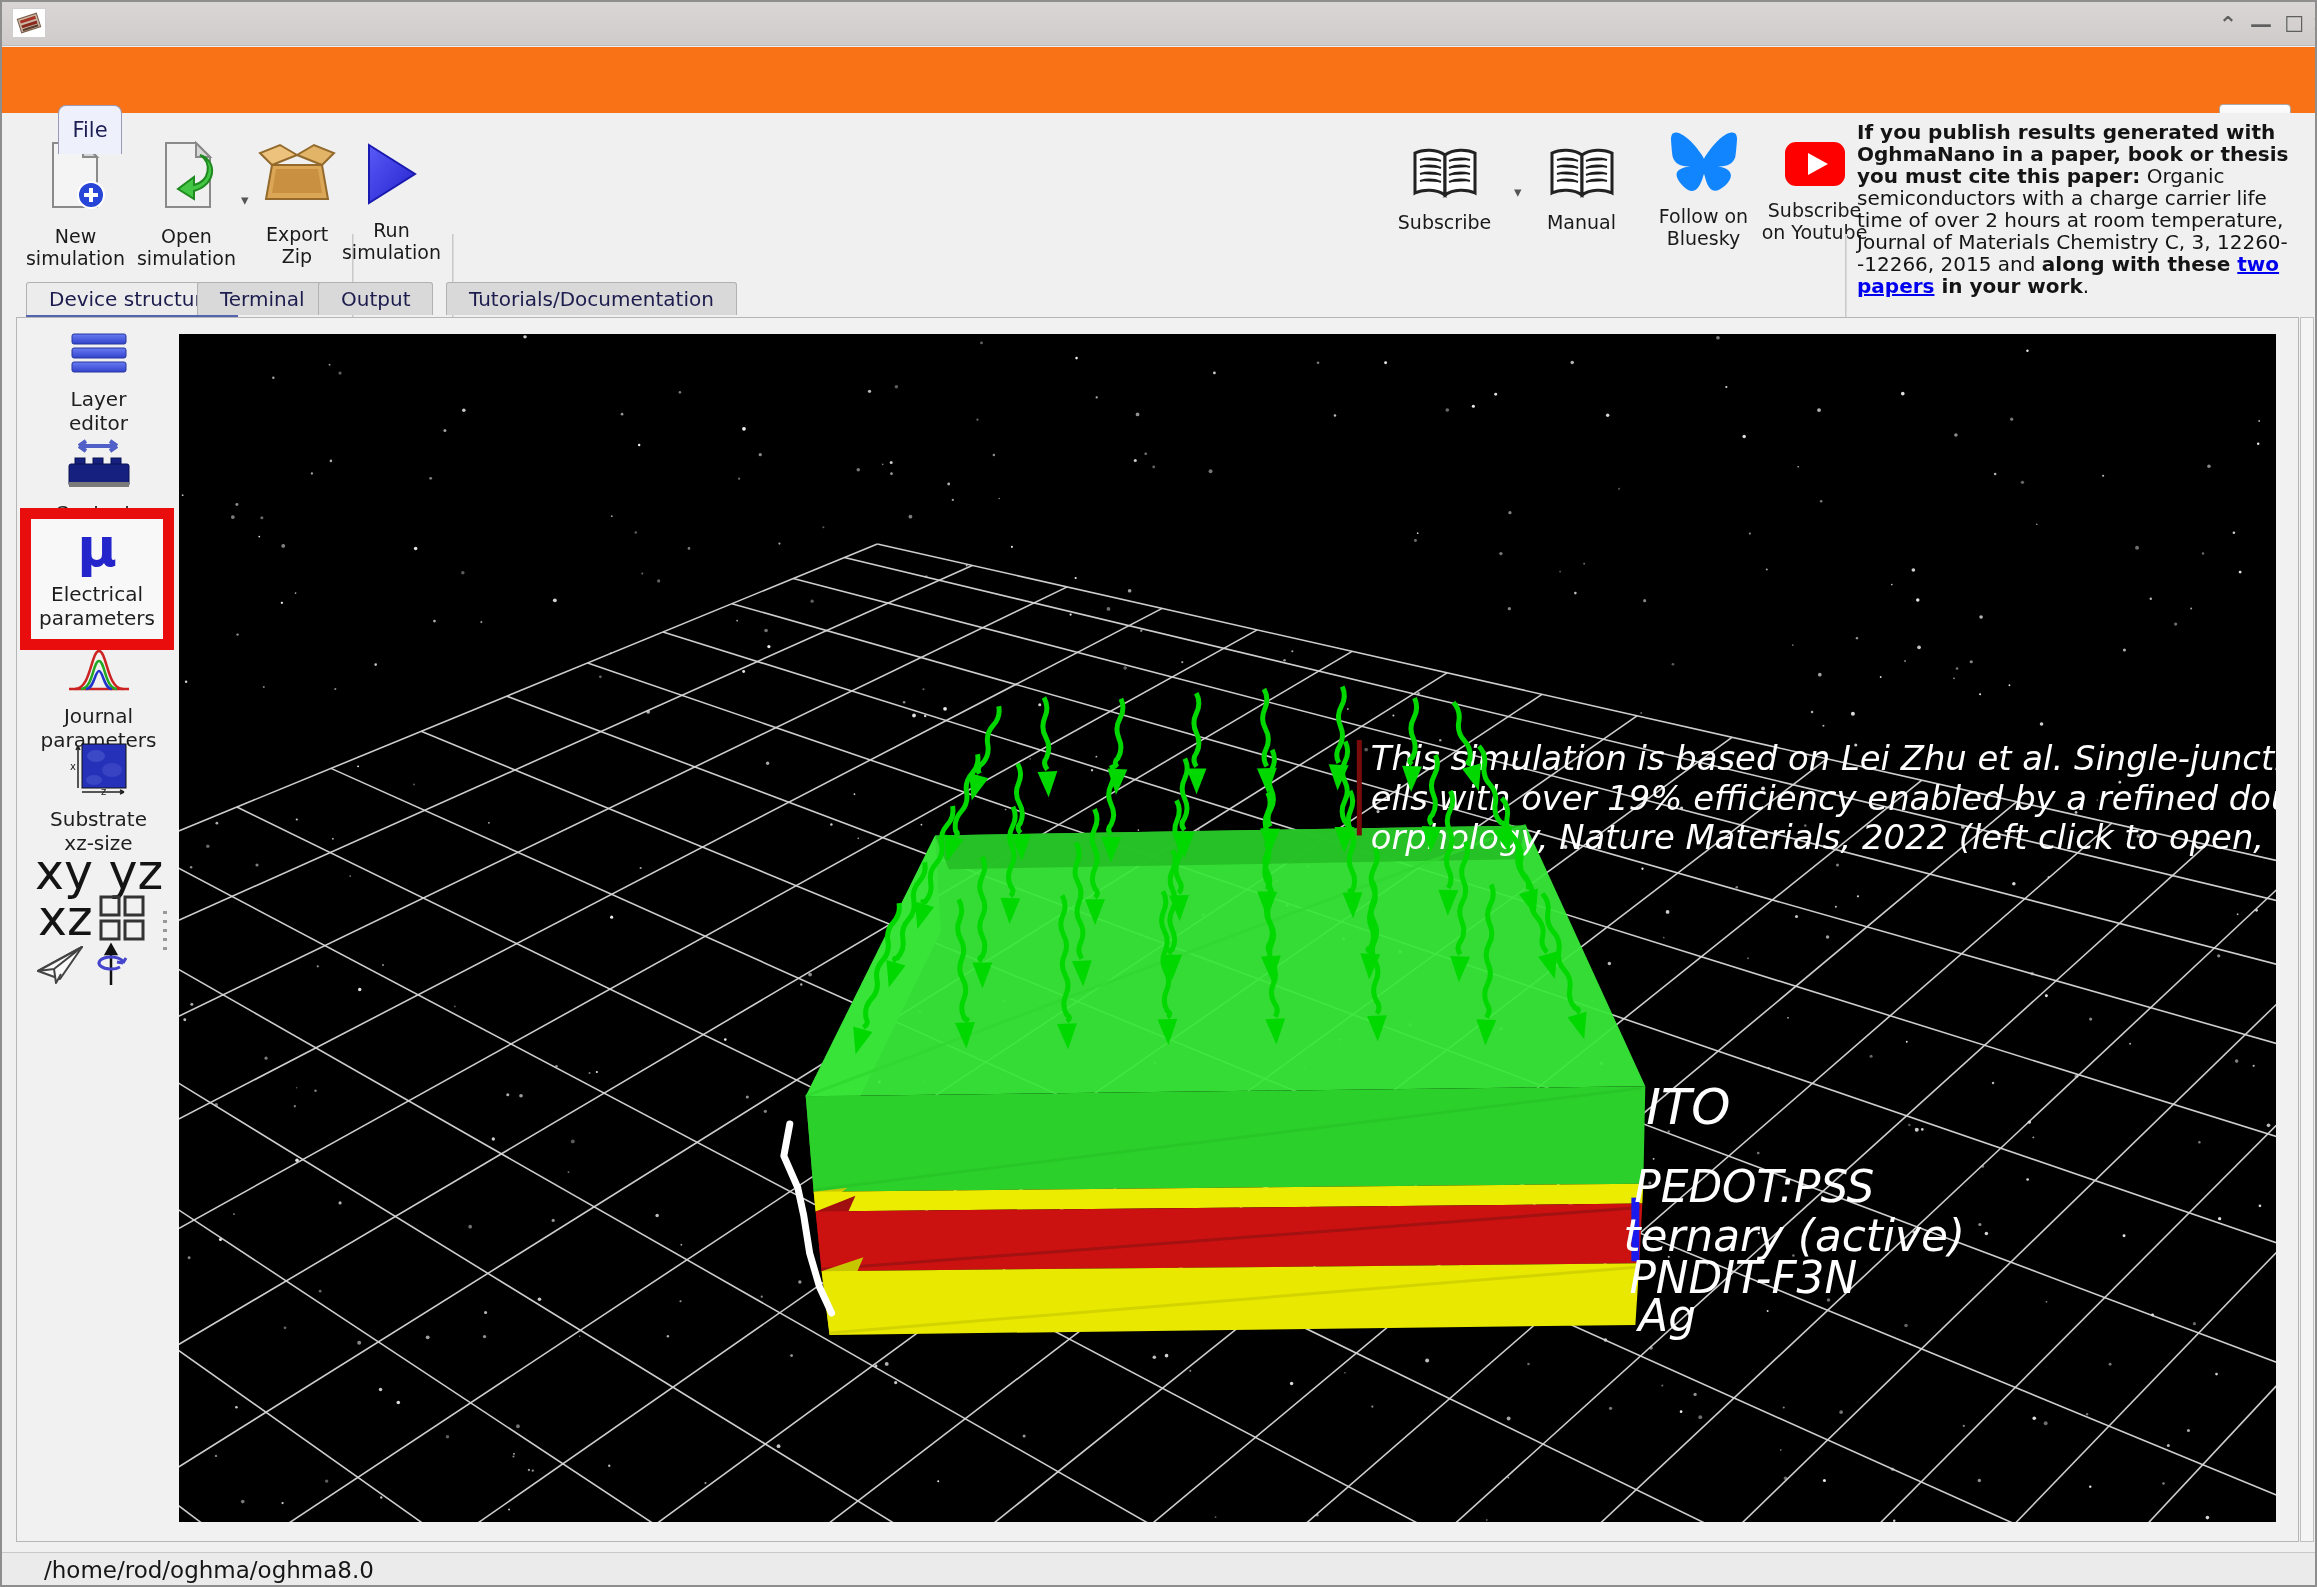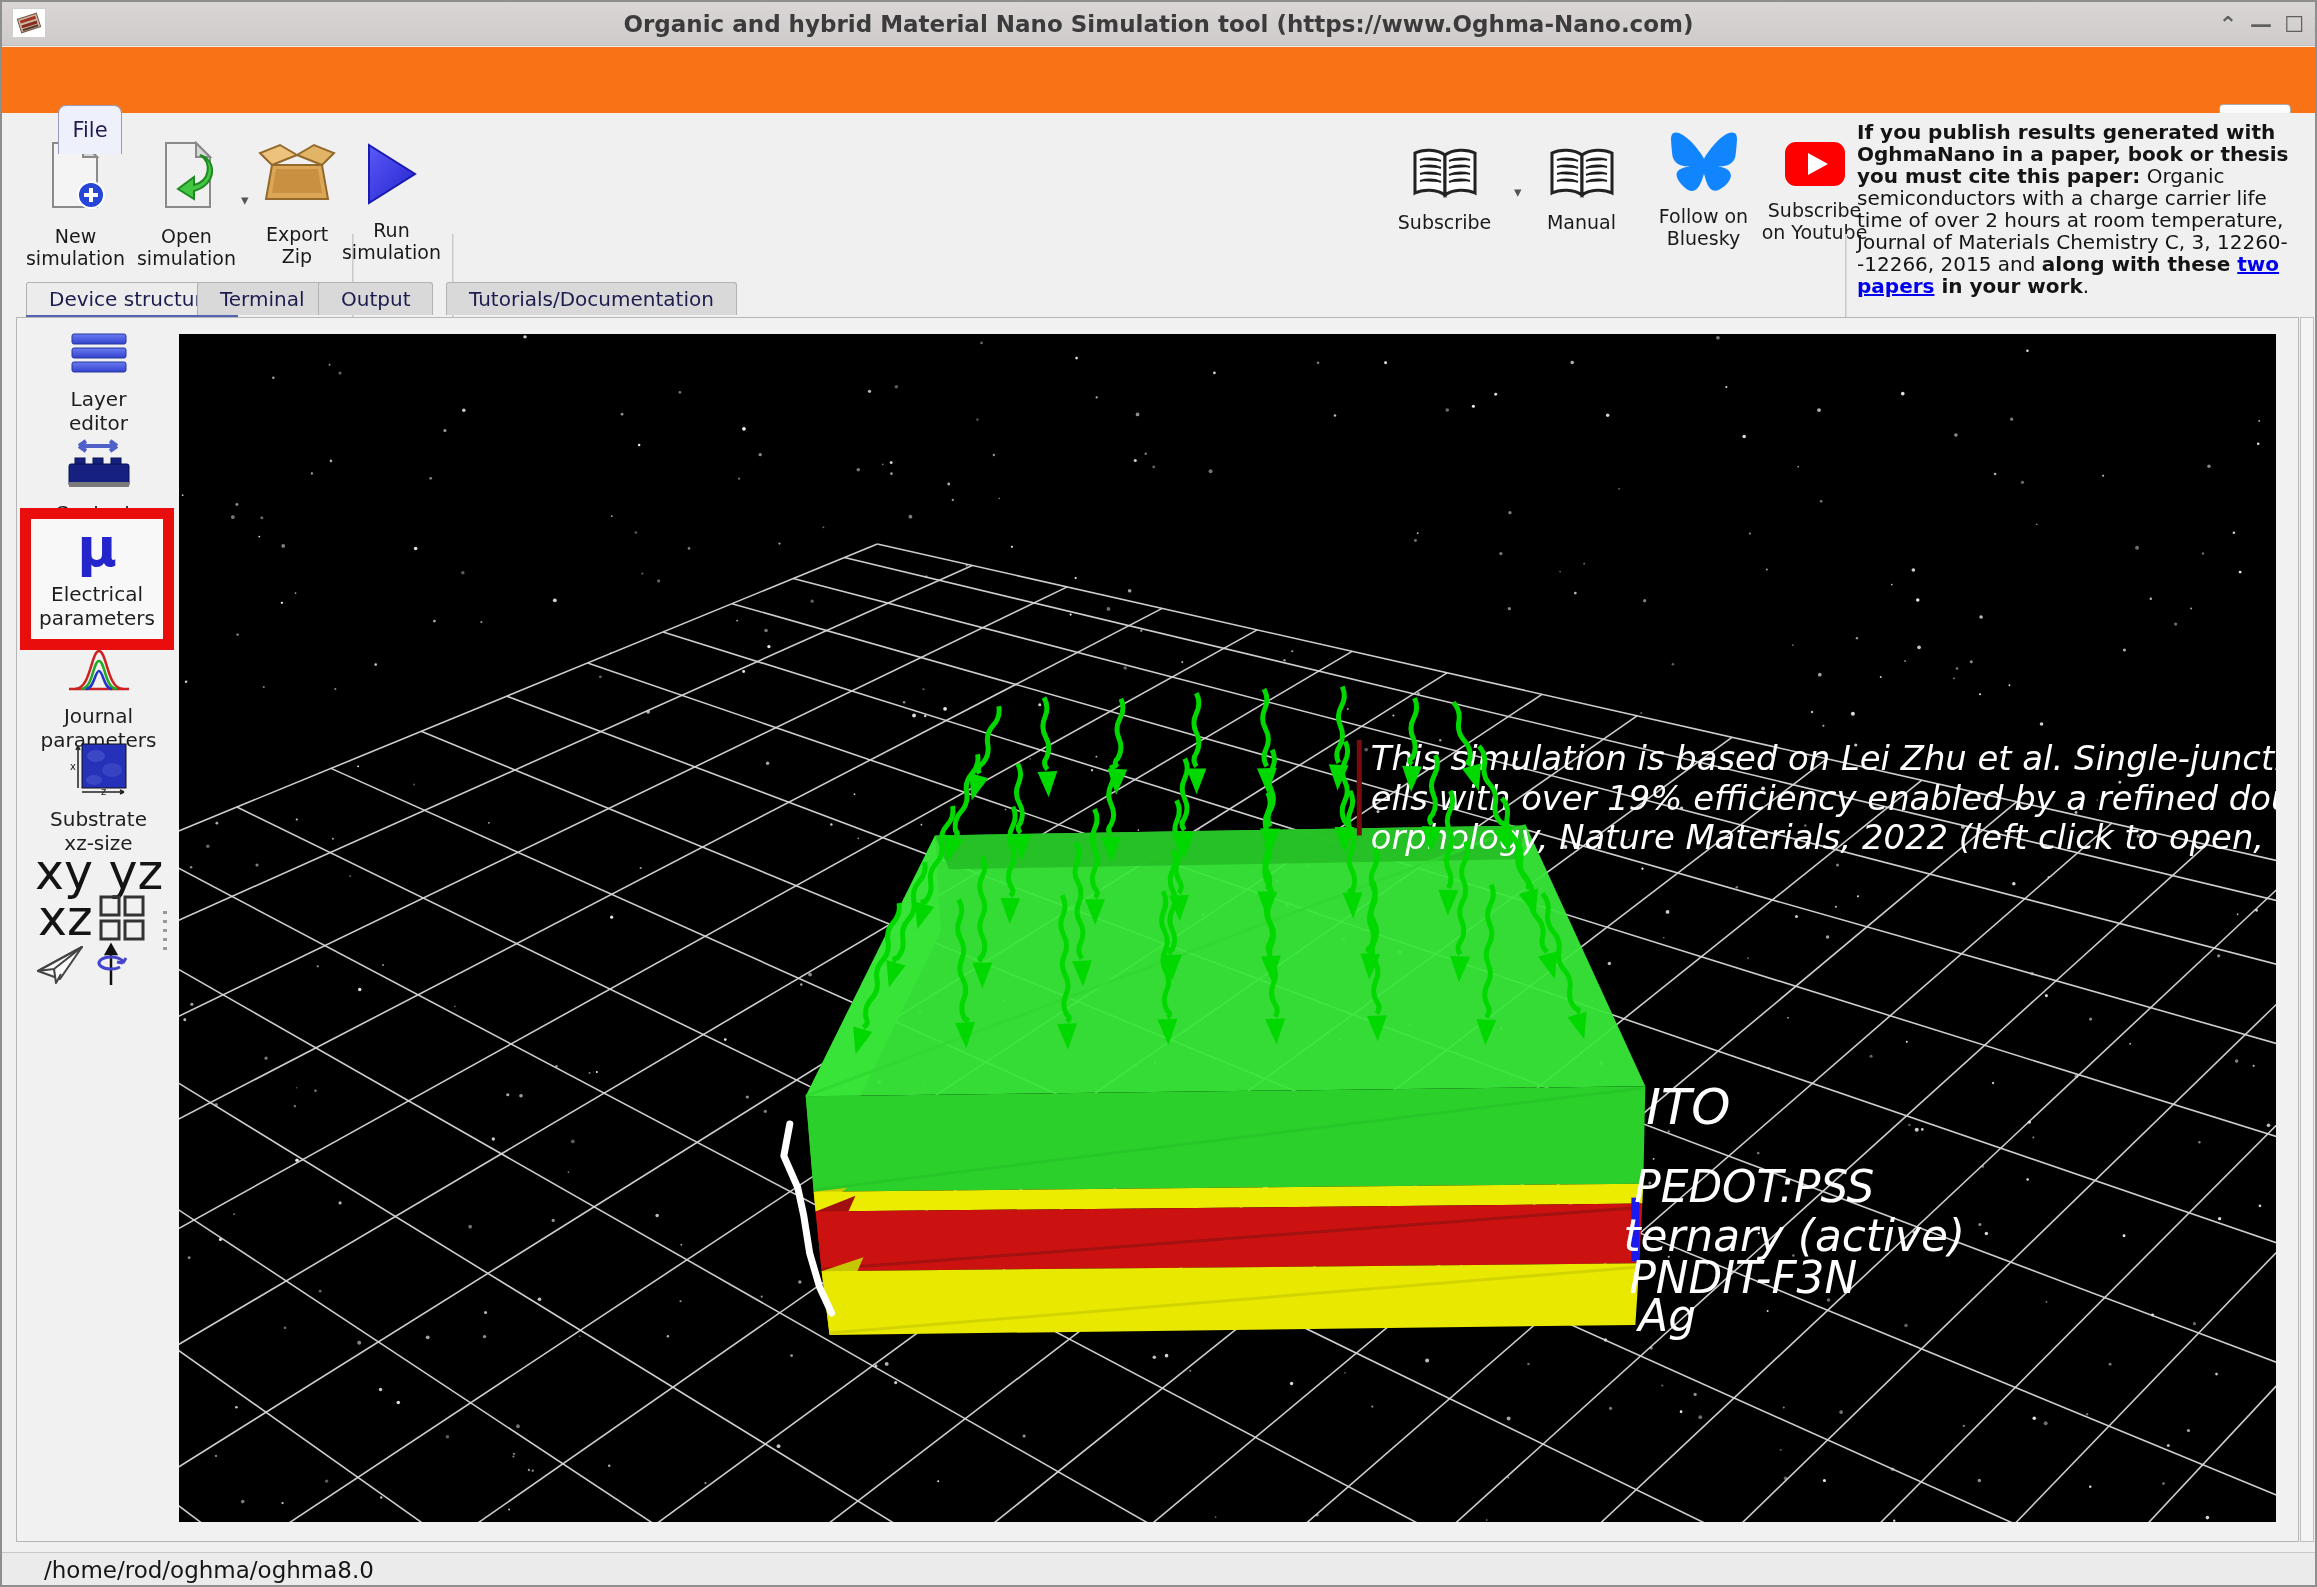--- a/index.html
+++ b/index.html
@@ -78,21 +78,20 @@
   <div id="app-icon" class="abs">
     <svg width="26" height="22" viewBox="0 0 26 22">
       <g transform="rotate(-18 13 11)">
         <rect x="3" y="4" width="20" height="14" fill="#c8b9a8" stroke="#7a5c48"></rect>
         <rect x="5" y="6" width="16" height="3" fill="#a83222"></rect>
         <rect x="5" y="11" width="16" height="3" fill="#8a2a1c"></rect>
         <rect x="5" y="15" width="16" height="2" fill="#5a3a2a"></rect>
       </g>
     </svg>
   </div>
-  <div id="window-title" class="abs">Organic and hybrid Material Nano Simulation tool (https://www.Oghma-Nano.com)</div>
   <div class="winctl abs" style="left:2211px">⌃</div>
   <div class="winctl abs" style="left:2244px">—</div>
   <div class="winctl abs" style="left:2277px">☐</div>
   <div class="winctl abs" style="left:2306px;top:8px;left:2304px">✕</div>
 </div>
 
 <div id="menubar" class="abs">
   <div id="menu-underline" class="abs"></div>
   <div id="file-tab" class="abs">File</div>
   <div class="menu-item abs" style="left:141px">Simulation type</div>

